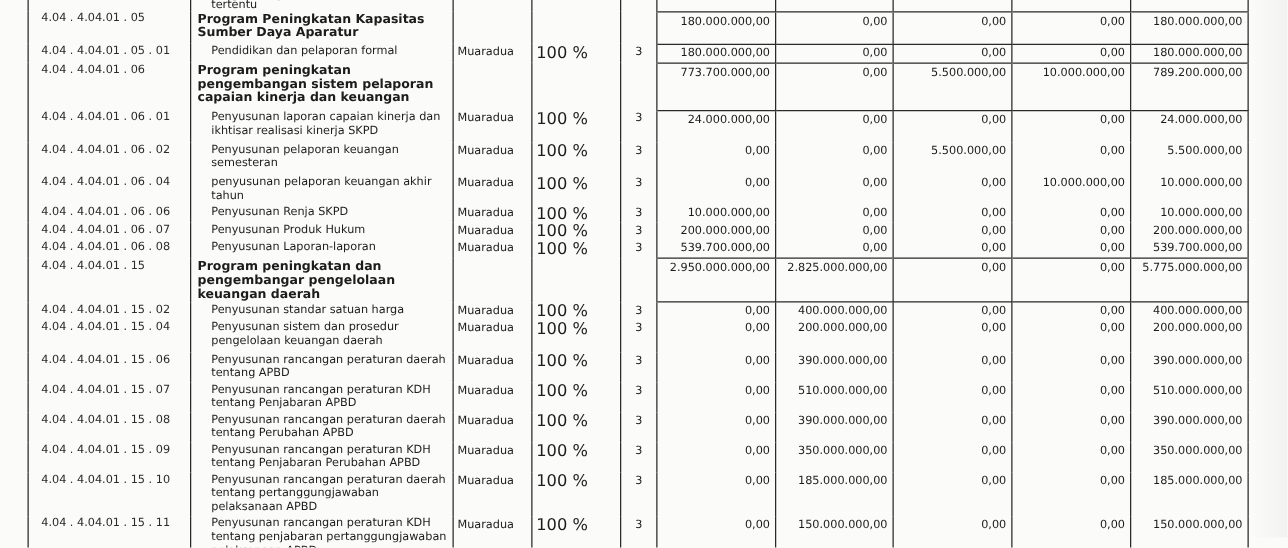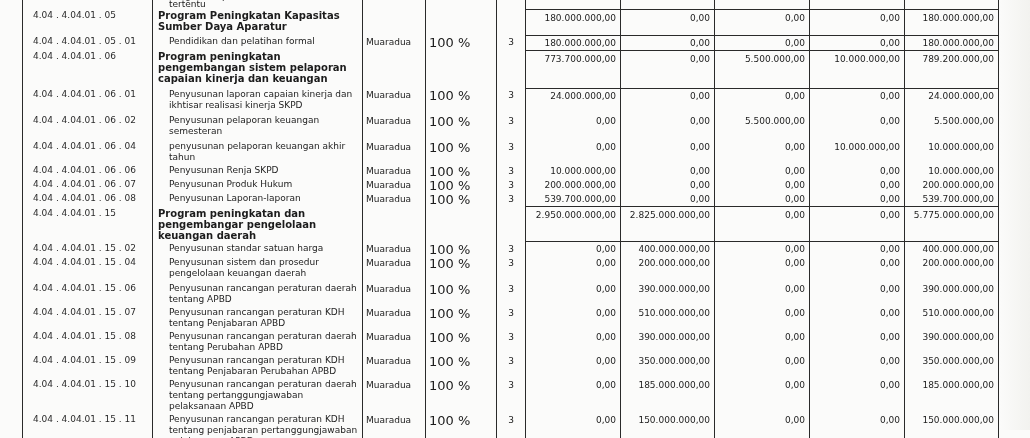--- a/index.html
+++ b/index.html
@@ -69,21 +69,21 @@
           <td class="tgt"></td>
           <td class="tm"></td>
           <td class="num">180.000.000,00</td>
           <td class="num">0,00</td>
           <td class="num">0,00</td>
           <td class="num">0,00</td>
           <td class="num">180.000.000,00</td>
         </tr>
         <tr class="act" style="height: 14px; margin-left: 20px;">
           <td class="code">4.04 . 4.04.01 . 05 . 01</td>
-          <td class="desc act">Pendidikan dan pelatihan formal</td>
+          <td class="desc act">Pendidikan dan pelaporan formal</td>
           <td class="loc">Muaradua</td>
           <td class="tgt">100 %</td>
           <td class="tm">3</td>
           <td class="num">180.000.000,00</td>
           <td class="num">0,00</td>
           <td class="num">0,00</td>
           <td class="num">0,00</td>
           <td class="num">180.000.000,00</td>
         </tr>
         <tr class="prog" style="height: 38px;">

